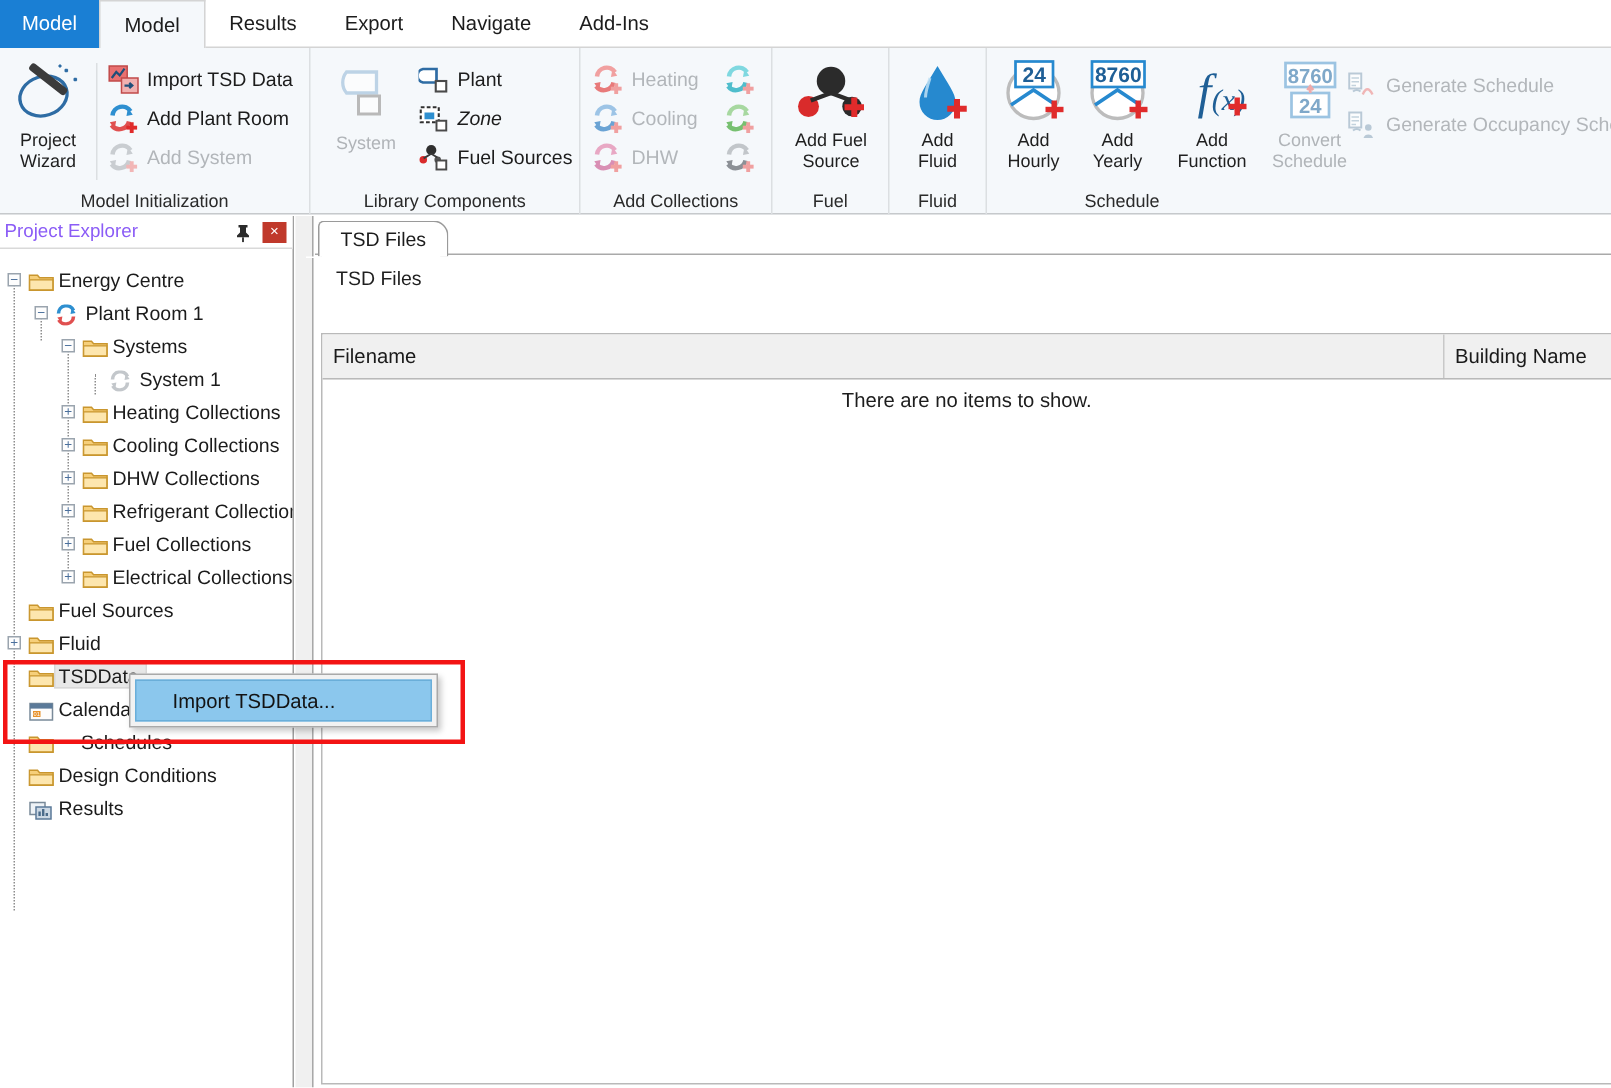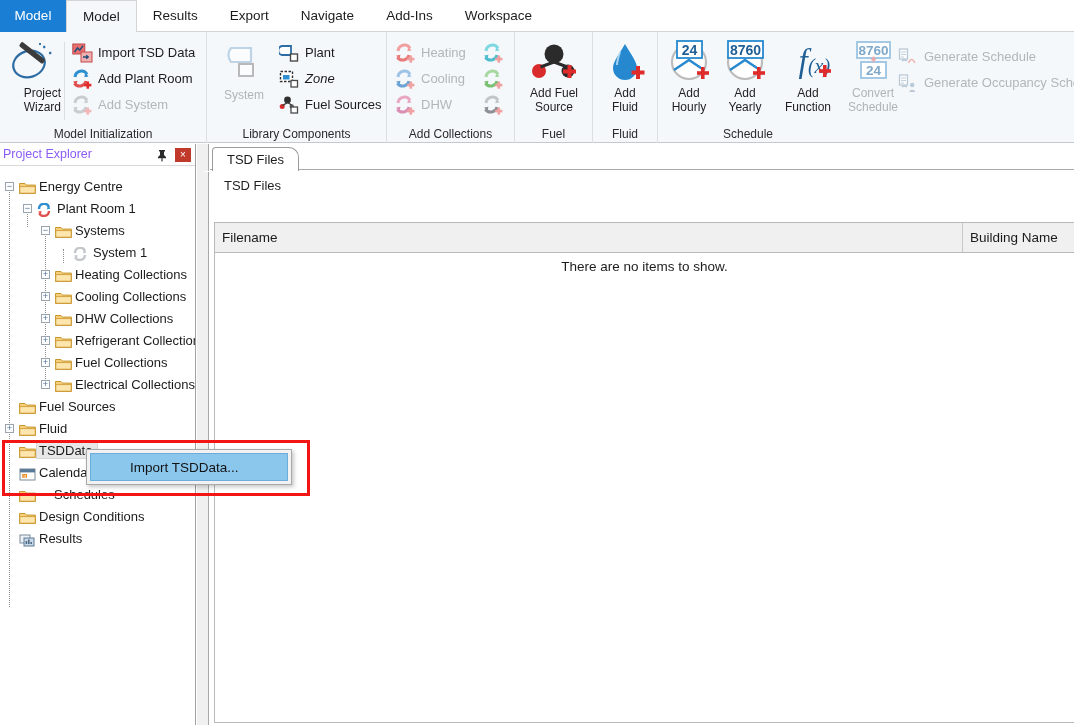--- a/index.html
+++ b/index.html
@@ -127,21 +127,21 @@
   
   .ctxmenu {
     position: absolute; left: 86px; top: 449px; width: 206px; height: 36px;
     background: #f2f2f2; border: 1px solid #a9a9a9;
     box-shadow: 2px 2px 4px rgba(0,0,0,0.22);
     padding: 3px; z-index: 40;
   }
   .ctxitem {
     height: 28px; line-height: 28px;
     background: #8bc7ed; border: 1px solid #6aaed9;
-    font-size: 13.5px; color: #131313; padding-left: 39px;
+    font-size: 13.5px; color: #131313; padding-left: 24px;
     cursor: pointer;
   }
 
   .redbox {
     position: absolute; left: 2px; top: 440px; width: 308px; height: 56px;
     border: 3px solid #f31414; z-index: 45; pointer-events: none;
   }
 
   
   .splitter {
@@ -207,29 +207,28 @@
 
 <div id="app">
 
   <div class="ribbon-tabs">
     <div class="tab tab-file"><span>Model</span></div>
     <div class="tab tab-active"><span>Model</span></div>
     <div class="tab"><span>Results</span></div>
     <div class="tab"><span>Export</span></div>
     <div class="tab"><span>Navigate</span></div>
     <div class="tab"><span>Add-Ins</span></div>
-    <div class="tab"><span>Workspace</span></div>
   </div>
 
   <div class="ribbon">
 
     <div class="rgroup" style="left:0; width:207px;">
       <div class="rgroup-body">
 
-        <div class="bigbtn" style="left:3px; top:4px; width:58px;text-align:right;">
+        <div class="bigbtn" style="left:3px; top:4px; width:58px;">
           <div class="ic">
             <svg width="58" height="46" viewBox="0 0 58 46">
               <ellipse cx="26" cy="24" rx="16" ry="13" fill="none" stroke="#2e6ca4" stroke-width="2.2" transform="rotate(-18 26 24)"></ellipse>
               <rect x="14" y="10" width="30" height="5.5" rx="2" fill="#3b3b3b" transform="rotate(38 29 13)"></rect>
               <path d="M40 7 l2.4 0 M41.2 5.8 l0 2.4" stroke="#2e6ca4" stroke-width="1.6"></path>
               <path d="M46 13 l2.4 0 M47.2 11.8 l0 2.4" stroke="#2e6ca4" stroke-width="1.6"></path>
               <path d="M36 4 l2 0 M37 3 l0 2" stroke="#2e6ca4" stroke-width="1.4"></path>
             </svg>
           </div>
           <div class="lbl">Project</div>

